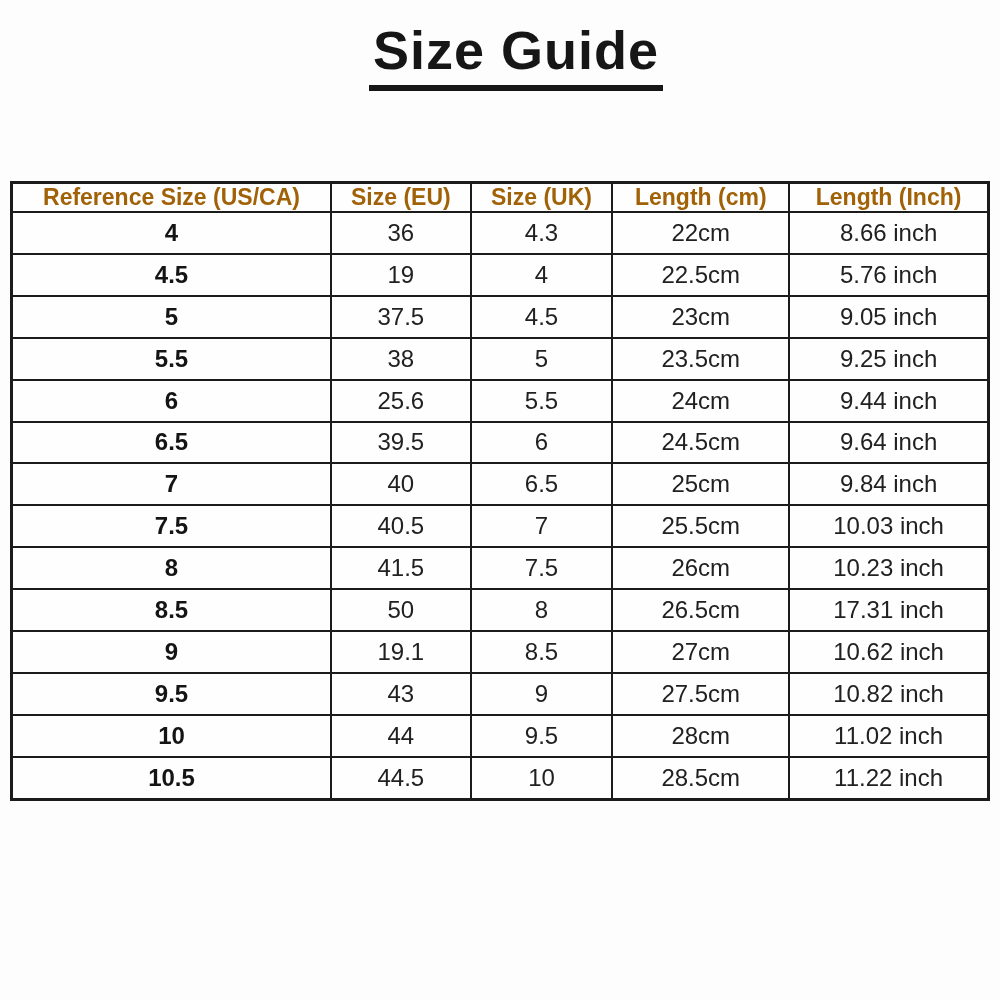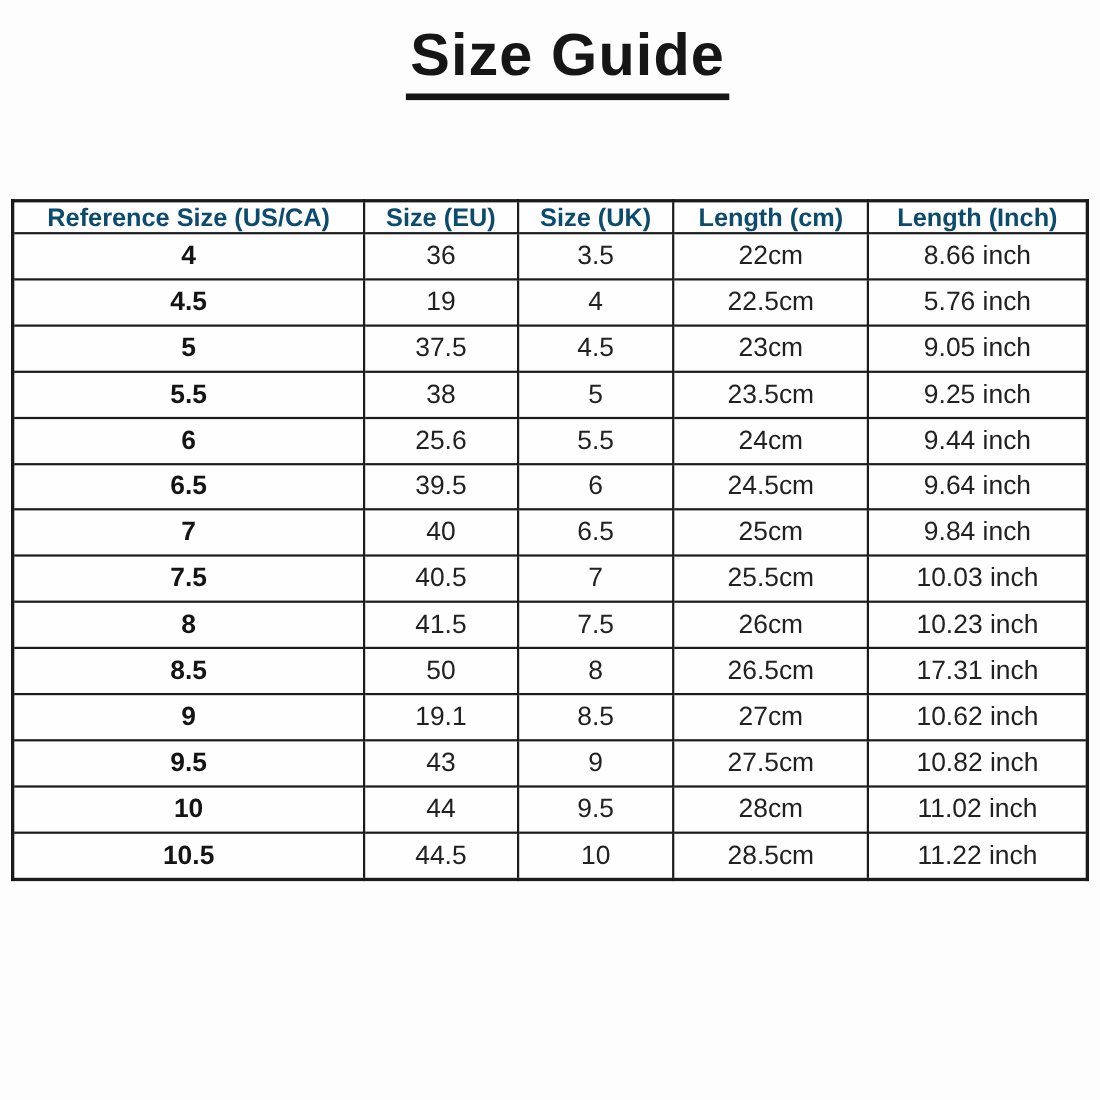--- a/index.html
+++ b/index.html
@@ -51,21 +51,21 @@
     text-align: center;
     vertical-align: middle;
     padding: 0;
     background: #fefefe;
     white-space: nowrap;
     overflow: hidden;
   }
   table.size-table th {
     font-size: 23px;
     font-weight: bold;
-    color: #0c4a6e;
+    color: #a16207;
   }
   table.size-table td {
     font-size: 24px;
     font-weight: normal;
     color: #212121;
   }
   table.size-table td.first-col {
     font-weight: bold;
     color: #141414;
   }
@@ -99,21 +99,21 @@
         <th>Size (UK)</th>
         <th>Length (cm)</th>
         <th>Length (Inch)</th>
       </tr>
     </thead>
     <tbody id="table-body">
 
     <tr>
           <td class="first-col">4</td>
           <td>36</td>
-          <td>3.5</td>
+          <td>4.3</td>
           <td>22cm</td>
           <td>8.66 inch</td>
         </tr>
         <tr>
           <td class="first-col">4.5</td>
           <td>19</td>
           <td>4</td>
           <td>22.5cm</td>
           <td>5.76 inch</td>
         </tr>

